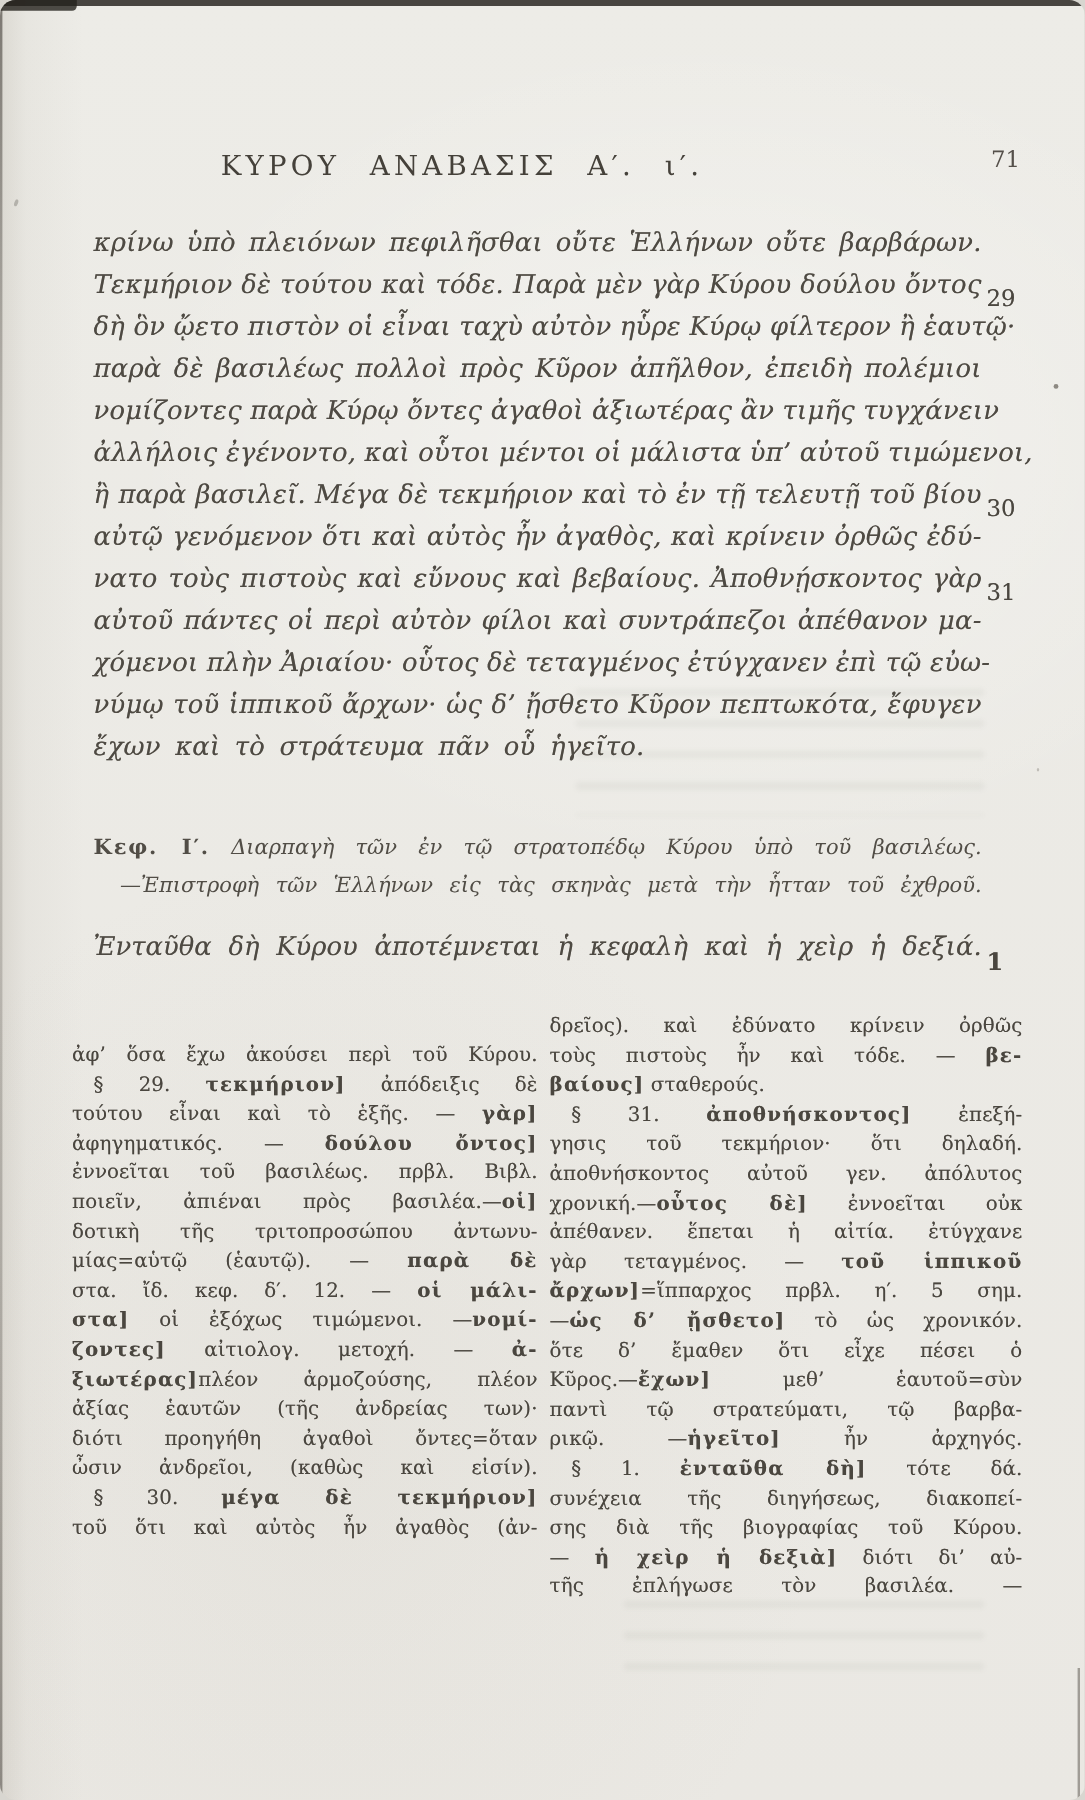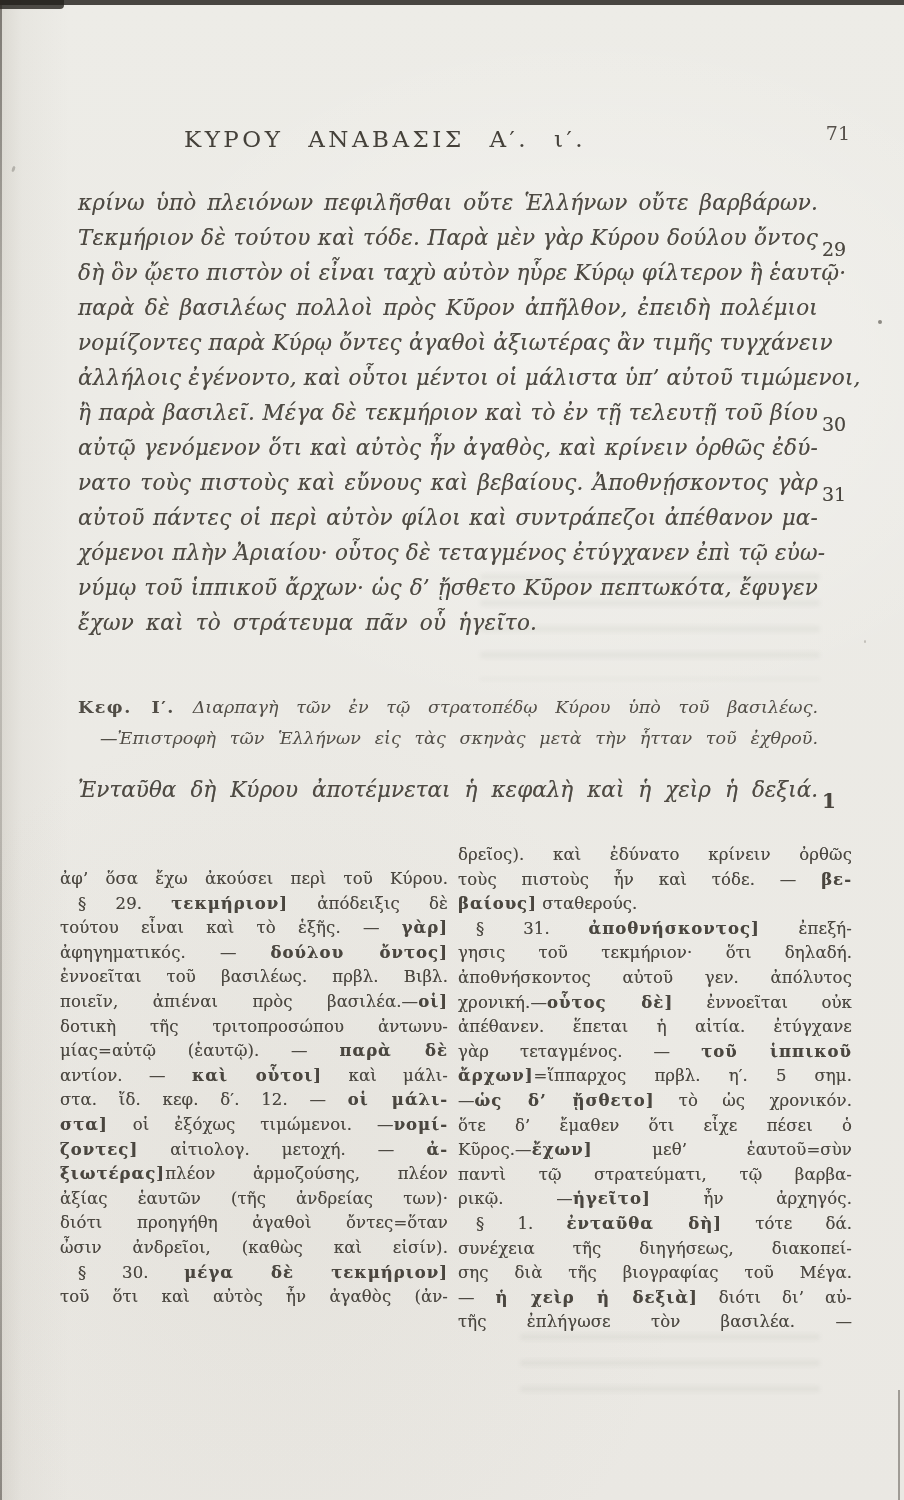--- a/index.html
+++ b/index.html
@@ -8,20 +8,21 @@
     width:904px;height:1500px;
     margin:0 auto;
     overflow:hidden;
     font-family:"DejaVu Serif", serif;
     color:#4e4a43;
     background:
       radial-gradient(ellipse 700px 500px at 65% 25%, rgba(255,255,255,0.35), rgba(255,255,255,0) 70%),
       radial-gradient(ellipse 600px 700px at 30% 80%, rgba(190,184,170,0.12), rgba(190,184,170,0) 70%),
       linear-gradient(90deg, rgba(125,115,98,0.16) 0px, rgba(125,115,98,0.05) 22px, rgba(125,115,98,0) 70px),
       linear-gradient(#edece7, #eae8e3);
+    border-radius: 13px;
   }
   .scan-topbar{position:absolute;top:0;left:0;right:0;height:5px;background:#2a2823;opacity:.85;}
   .scan-topbar-blob{position:absolute;top:0;left:0;width:64px;height:9px;background:#24221d;border-radius:0 0 4px 0;opacity:.8;}
   .scan-leftline{position:absolute;top:0;left:0;width:2px;height:100%;background:linear-gradient(rgba(45,40,34,.55), rgba(45,40,34,.12) 30%, rgba(45,40,34,.28) 80%, rgba(45,40,34,.45));}
   .scan-rightline{position:absolute;right:4px;bottom:0;width:2px;height:110px;background:rgba(70,64,55,.45);}
   .speck{position:absolute;background:rgba(60,54,46,.55);border-radius:50%;}
   .s1{left:878px;top:320px;width:4px;height:4px;}
   .s2{left:12px;top:166px;width:3px;height:6px;transform:rotate(20deg);opacity:.5;}
   .s3{left:864px;top:640px;width:2px;height:3px;opacity:.45;}
 
@@ -128,21 +129,20 @@
   <div class="notes">
     <div class="note-col" id="notes-left">
         <div class="note-line"><span>ἀφ’ ὅσα ἔχω ἀκούσει περὶ τοῦ Κύρου.</span></div>
         <div class="note-line ind"><span>§ 29. </span><span class="lem">τεκμήριον]</span><span> ἀπόδειξις δὲ</span></div>
         <div class="note-line"><span>τούτου εἶναι καὶ τὸ ἑξῆς. — </span><span class="lem">γὰρ]</span></div>
         <div class="note-line"><span>ἀφηγηματικός. — </span><span class="lem">δούλου ὄντος]</span></div>
         <div class="note-line"><span>ἐννοεῖται τοῦ βασιλέως. πρβλ. Βιβλ.</span></div>
         <div class="note-line"><span>ποιεῖν, ἀπιέναι πρὸς βασιλέα.—</span><span class="lem">οἱ]</span></div>
         <div class="note-line"><span>δοτικὴ τῆς τριτοπροσώπου ἀντωνυ-</span></div>
         <div class="note-line"><span>μίας=αὑτῷ (ἑαυτῷ). — </span><span class="lem">παρὰ δὲ</span></div>
-        <div class="note-line"><span>αντίον. — </span><span class="lem">καὶ οὗτοι]</span><span> καὶ μάλι-</span></div>
         <div class="note-line"><span>στα. ἴδ. κεφ. δ′. 12. — </span><span class="lem">οἱ μάλι-</span></div>
         <div class="note-line"><span class="lem">στα]</span><span> οἱ ἐξόχως τιμώμενοι. —</span><span class="lem">νομί-</span></div>
         <div class="note-line"><span class="lem">ζοντες]</span><span> αἰτιολογ. μετοχή. — </span><span class="lem">ἀ-</span></div>
         <div class="note-line"><span class="lem">ξιωτέρας]</span><span>πλέον ἁρμοζούσης, πλέον</span></div>
         <div class="note-line"><span>ἀξίας ἑαυτῶν (τῆς ἀνδρείας των)·</span></div>
         <div class="note-line"><span>διότι προηγήθη ἀγαθοὶ ὄντες=ὅταν</span></div>
         <div class="note-line"><span>ὦσιν ἀνδρεῖοι, (καθὼς καὶ εἰσίν).</span></div>
         <div class="note-line ind"><span>§ 30. </span><span class="lem">μέγα δὲ τεκμήριον]</span></div>
         <div class="note-line"><span>τοῦ ὅτι καὶ αὐτὸς ἦν ἀγαθὸς (ἀν-</span></div>
       </div>
@@ -157,18 +157,18 @@
         <div class="note-line"><span>ἀπέθανεν. ἕπεται ἡ αἰτία. ἐτύγχανε</span></div>
         <div class="note-line"><span>γὰρ τεταγμένος. — </span><span class="lem">τοῦ ἱππικοῦ</span></div>
         <div class="note-line"><span class="lem">ἄρχων]</span><span>=ἵππαρχος πρβλ. η′. 5 σημ.</span></div>
         <div class="note-line"><span>—</span><span class="lem">ὡς δ’ ᾔσθετο]</span><span> τὸ ὡς χρονικόν.</span></div>
         <div class="note-line"><span>ὅτε δ’ ἔμαθεν ὅτι εἶχε πέσει ὁ</span></div>
         <div class="note-line"><span>Κῦρος.—</span><span class="lem">ἔχων]</span><span> μεθ’ ἑαυτοῦ=σὺν</span></div>
         <div class="note-line"><span>παντὶ τῷ στρατεύματι, τῷ βαρβα-</span></div>
         <div class="note-line"><span>ρικῷ. —</span><span class="lem">ἡγεῖτο]</span><span> ἦν ἀρχηγός.</span></div>
         <div class="note-line ind"><span>§ 1. </span><span class="lem">ἐνταῦθα δὴ]</span><span> τότε δά.</span></div>
         <div class="note-line"><span>συνέχεια τῆς διηγήσεως, διακοπεί-</span></div>
-        <div class="note-line"><span>σης διὰ τῆς βιογραφίας τοῦ Μέγα.</span></div>
+        <div class="note-line"><span>σης διὰ τῆς βιογραφίας τοῦ Κύρου.</span></div>
         <div class="note-line"><span>— </span><span class="lem">ἡ χεὶρ ἡ δεξιὰ]</span><span> διότι δι’ αὐ-</span></div>
         <div class="note-line"><span>τῆς ἐπλήγωσε τὸν βασιλέα. —</span></div>
       </div>
   </div>
 </div>
 
 </body></html>

